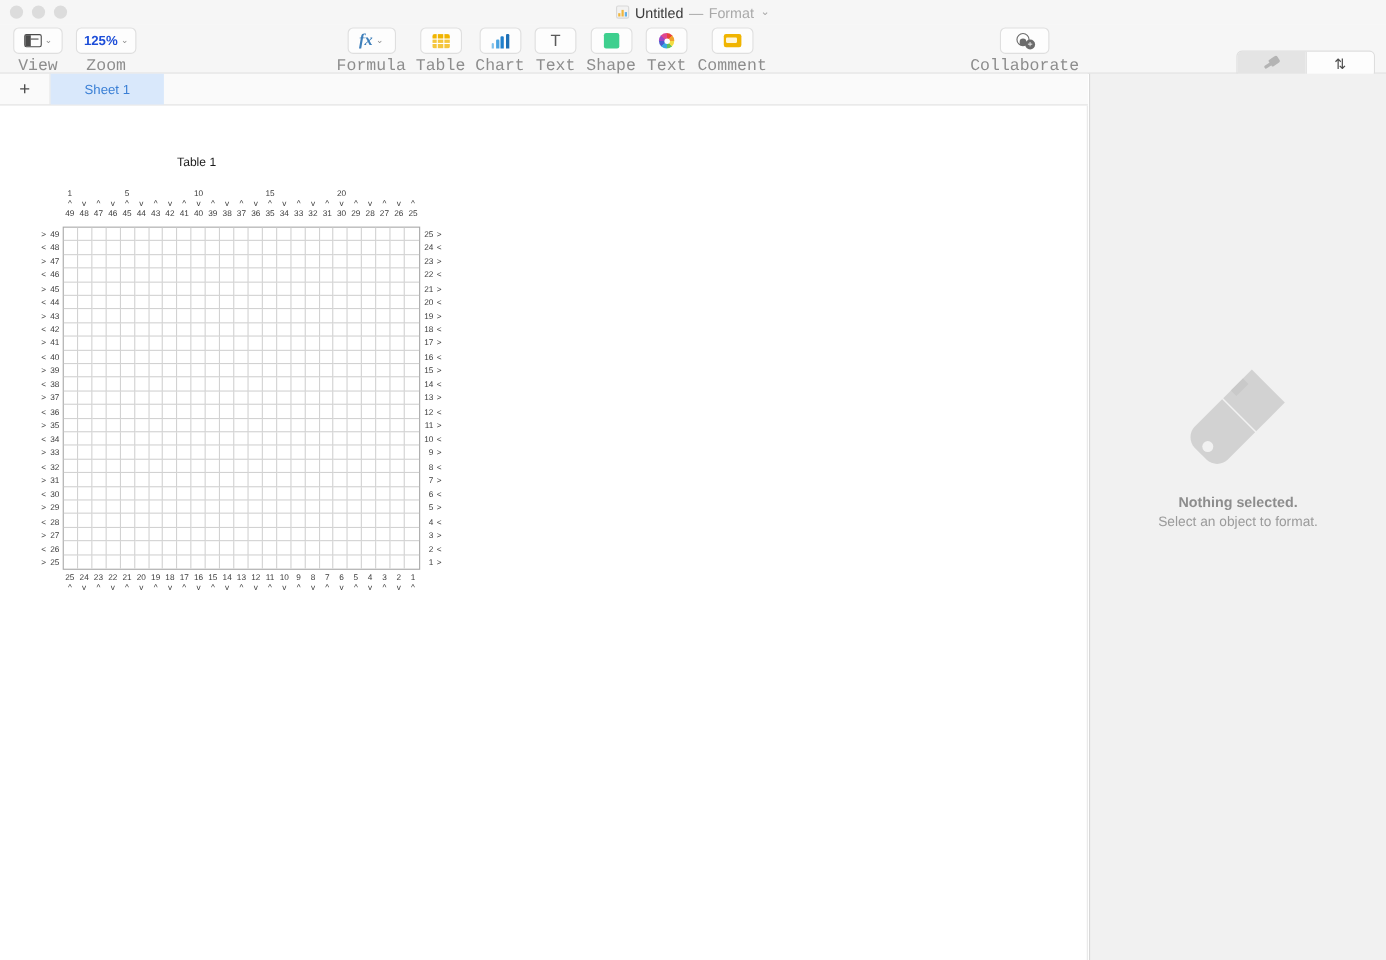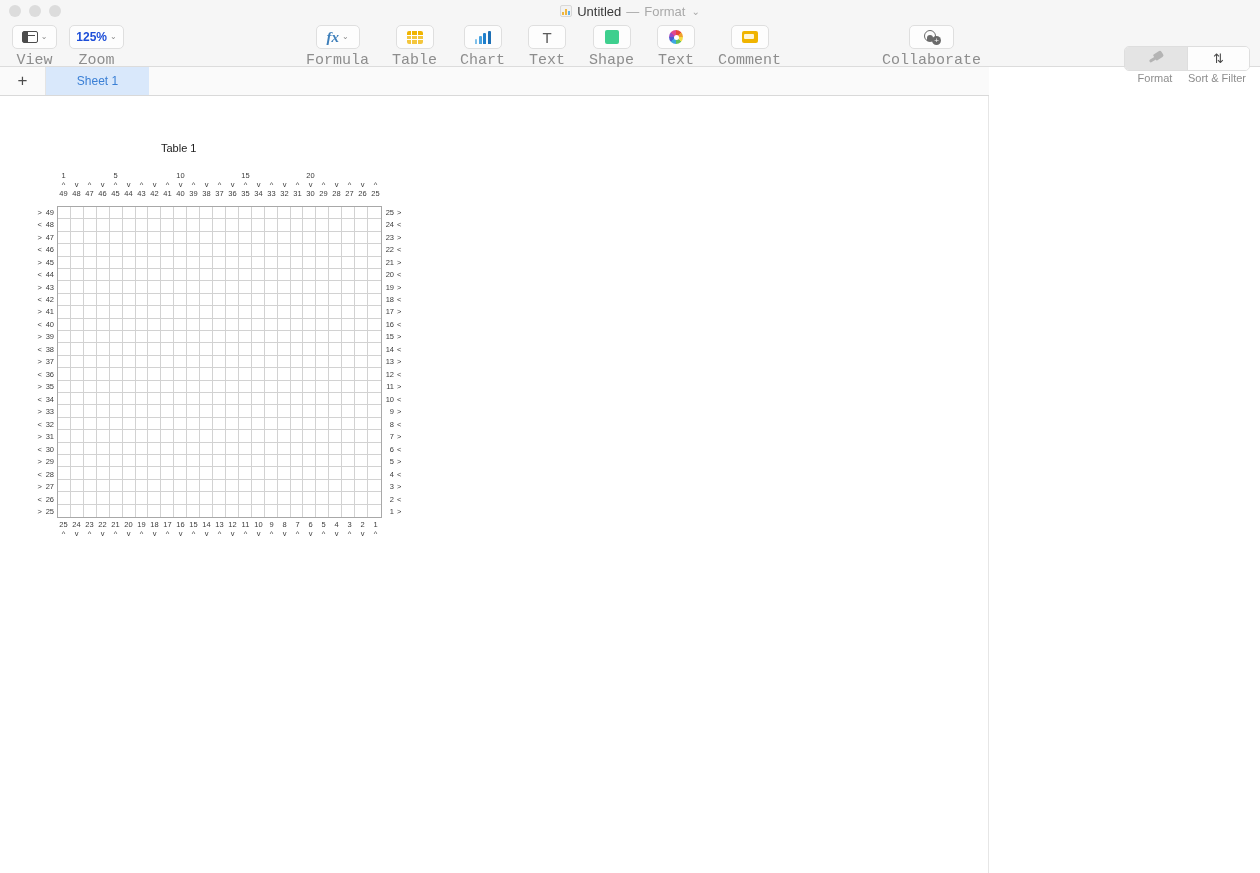--- a/index.html
+++ b/index.html
@@ -312,21 +312,21 @@
           <div class="tb-btn" style="width:55px;">
             <span style="font-size:12px;color:#1d4ed8;font-weight:600;">125%</span>
             <span class="chev">⌄</span>
           </div>
           <div class="tb-label">Zoom</div>
         </div>
       </div>
     </div>
 
     <div class="tb-group" style="left:306px;">
-      <div style="display:flex; gap:23px;">
+      <div style="display:flex; gap:9px;">
         <div class="tb-item">
           <div class="tb-btn" style="width:44px;">
             <span class="icon-fx">fx</span>
             <span class="chev">⌄</span>
           </div>
           <div class="tb-label">Formula</div>
         </div>
         <div class="tb-item">
           <div class="tb-btn" style="width:38px;">
             <span class="icon-table">
@@ -1393,14 +1393,28 @@
             <div class="hdr-cell mono-lbl">^</div>
             <div class="hdr-cell mono-lbl">v</div>
             <div class="hdr-cell mono-lbl">^</div>
             <div class="hdr-cell mono-lbl">v</div>
             <div class="hdr-cell mono-lbl">^</div>
           </div>
       </div>
     </div>
   </div>
 
+  <div id="inspector">
+    <div id="brush-wrap">
+      <svg width="96" height="96" viewBox="0 0 96 96" aria-hidden="true">
+        <g fill="#d2d2d2">
+          <path d="M60 6 L90 36 L64 62 L34 32 Z"></path>
+          <path d="M41 25 L52 14 L57 19 L46 30 Z" fill="#c9c9c9"></path>
+          <path d="M33 33 L63 63 L38 88 C33 93 24 93 19 88 L8 77 C3 72 3 63 8 58 Z"></path>
+        </g>
+        <circle cx="20" cy="76" r="5" fill="#f1f1f1"></circle>
+      </svg>
+    </div>
+    <div id="nothing-selected">Nothing selected.</div>
+    <div id="select-hint">Select an object to format.</div>
+  </div>
 
 </div>
 
 </body></html>

